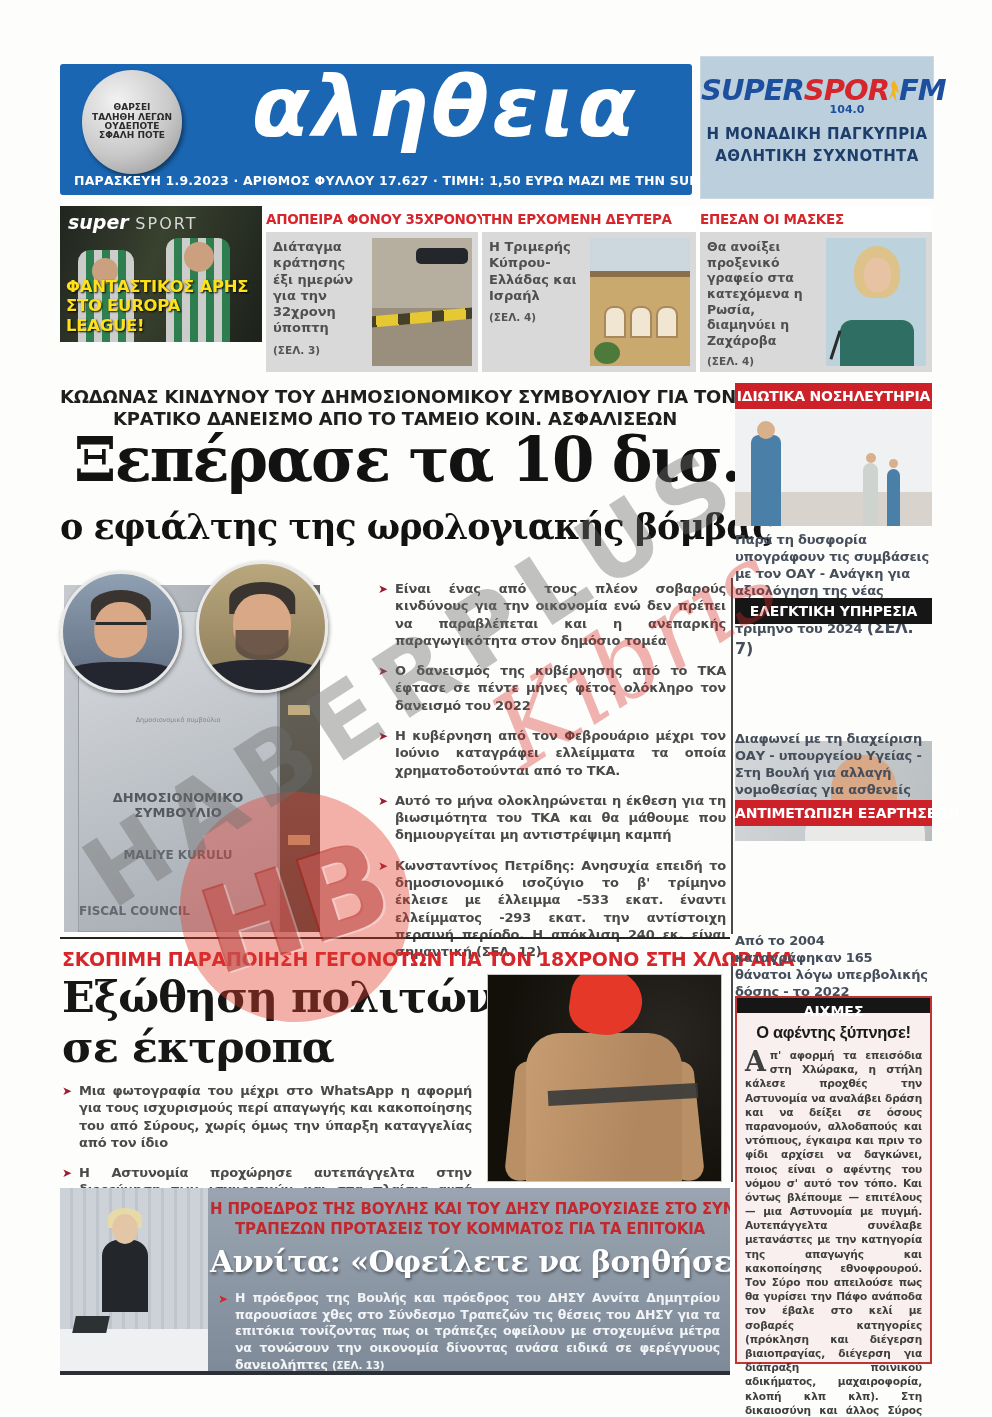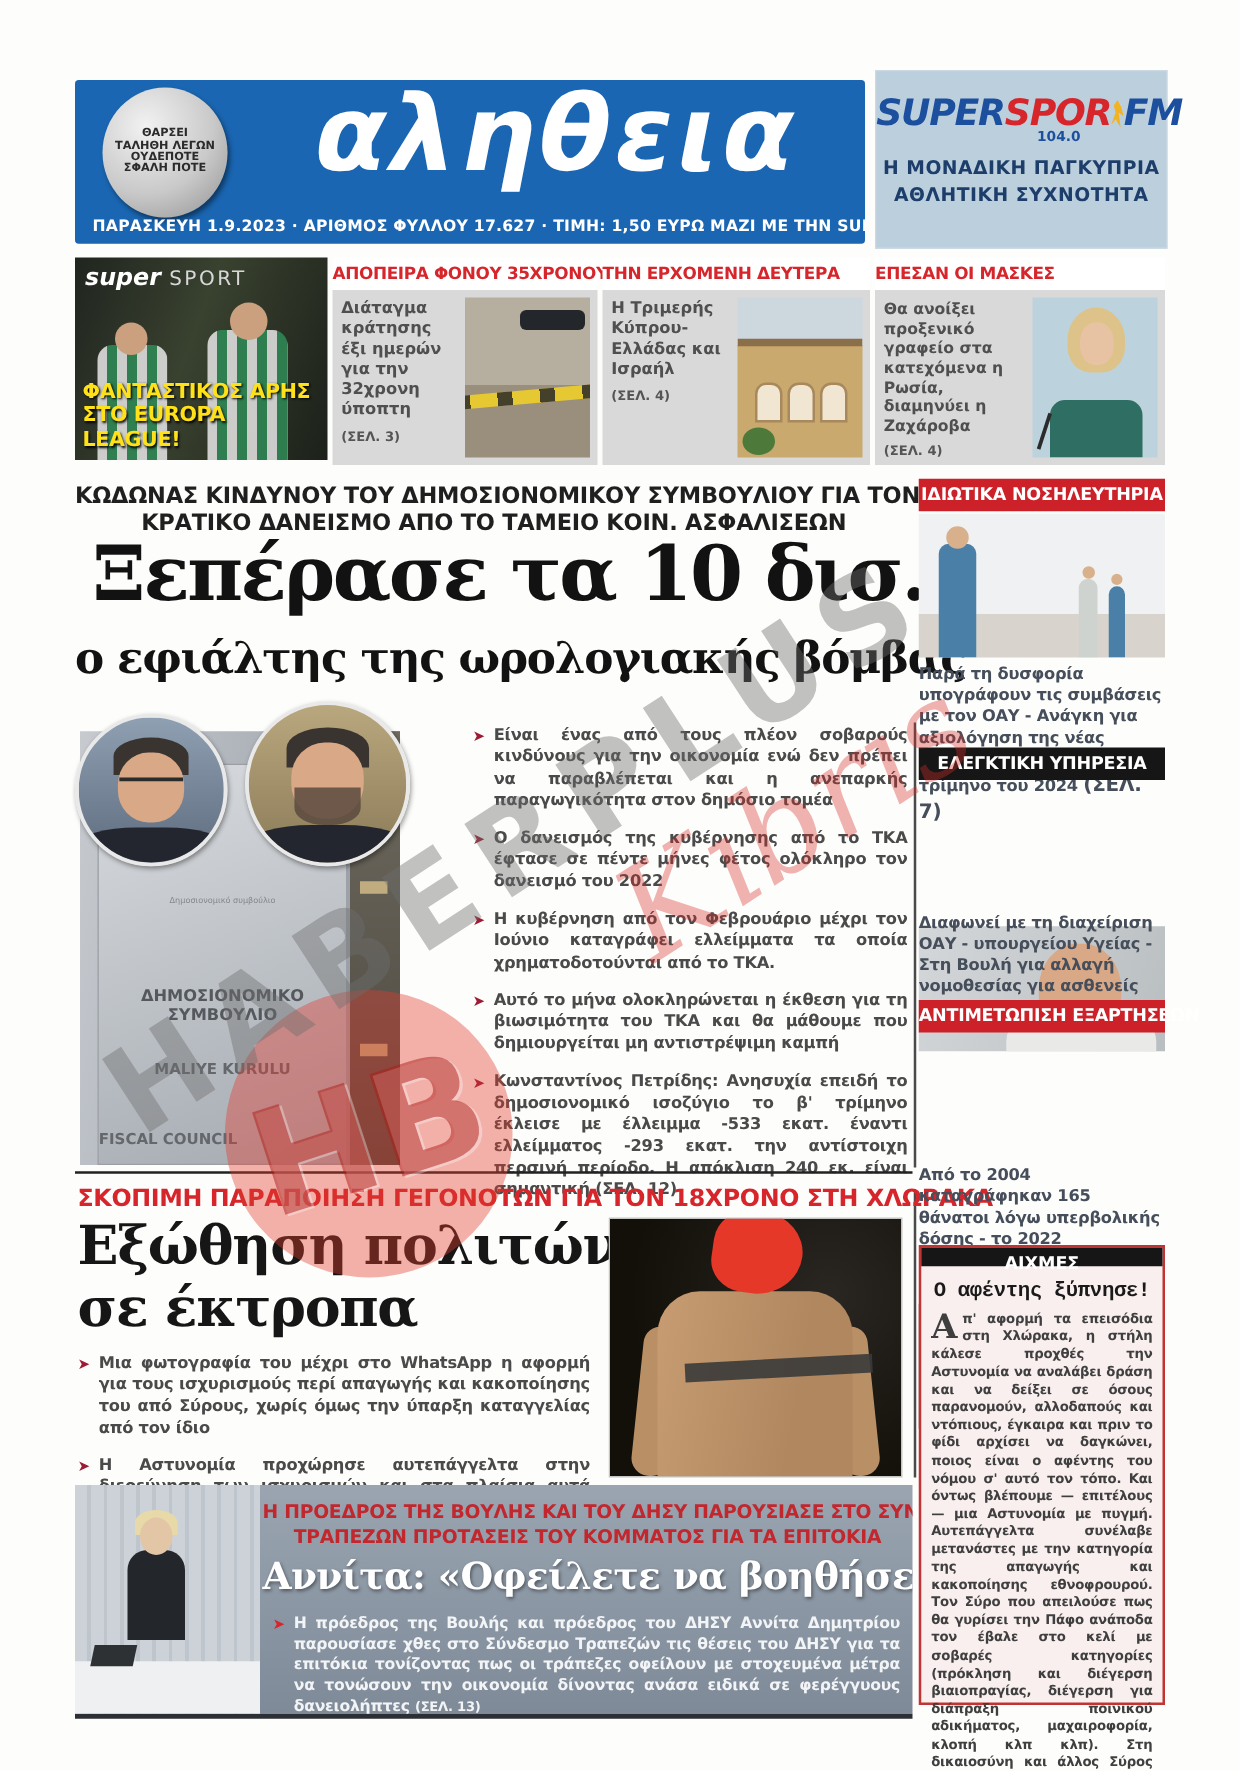--- a/index.html
+++ b/index.html
@@ -151,21 +151,21 @@
                  background:rgba(203,141,48,.9);border:2px solid rgba(255,255,255,.3);}
   .addict .syr{position:absolute;width:4px;height:66px;background:#cfd8dc;}
   .addict .cig{position:absolute;width:30px;height:5px;background:#efe9df;border-left:6px solid #c9803a;}
   .addict .pill{position:absolute;width:9px;height:9px;border-radius:50%;}
   .sb-caption{font-size:13px;font-weight:bold;color:#454e5a;line-height:1.32;letter-spacing:-.2px;}
   .sb-caption .pref{font-size:16px;}
   
   .opinion{left:735px;top:996px;width:197px;height:368px;border:2px solid #c03434;background:#f9efef;box-sizing:border-box;}
   .op-head{height:15px;line-height:27px;background:#161616;color:#fff;text-align:center;font-weight:bold;font-size:14px;}
   .op-title{text-align:center;font-weight:bold;font-size:16.5px;color:#1a1a1a;margin:10px 0 6px 0;
-            font-family:Liberation Mono, monospace;letter-spacing:-.3px;}
+            font-family:Liberation Sans, sans-serif;letter-spacing:-.3px;}
   .op-body{padding:0 8px;font-size:10.6px;font-weight:bold;color:#3f3f3f;line-height:1.34;text-align:justify;letter-spacing:-.2px;}
   .op-body .dropcap{float:left;font-size:27px;line-height:.9;padding:2px 4px 0 0;font-family:"DejaVu Serif",serif;}
   
   .wm{pointer-events:none;z-index:60;}
   .wm-badge{left:180px;top:792px;width:230px;height:230px;border-radius:50%;background:rgba(224,60,48,.40);
             display:flex;align-items:center;justify-content:center;transform:rotate(-18deg);}
   .wm-badge span{font-size:118px;font-weight:bold;color:rgba(173,28,22,.5);text-shadow:2px 2px 0 rgba(255,255,255,.35);}
   .wm-text{left:64px;top:836px;transform:rotate(-33deg);transform-origin:0 0;
            font-size:96px;font-weight:bold;color:rgba(110,110,110,.42);letter-spacing:13px;white-space:nowrap;}
   .wm-script{left:470px;top:690px;transform:rotate(-33deg);transform-origin:0 0;
@@ -189,21 +189,21 @@
     <div class="radio-logo">
       <span class="b">SUPER</span><span class="r">SPOR</span><span class="runner"></span><span class="b">FM</span>
     </div>
     <div class="radio-freq">104.0</div>
     <div class="radio-tag">
       <div>Η ΜΟΝΑΔΙΚΗ ΠΑΓΚΥΠΡΙΑ</div>
       <div>ΑΘΛΗΤΙΚΗ ΣΥΧΝΟΤΗΤΑ</div>
     </div>
   </div>
 
-  <div class="abs promo card" style="height:162px;">
+  <div class="abs promo card" style="height:136px;">
     <div class="player" style="left:18px;"></div>
     <div class="player" style="left:106px;width:64px;height:104px;"></div>
     <div class="head" style="left:32px;top:52px;"></div>
     <div class="head" style="left:124px;top:36px;width:30px;height:30px;"></div>
     <div class="wordmark">
       <span>super</span>
       <span class="lt">SPORT</span>
     </div>
     <div class="yellow">
       <div>ΦΑΝΤΑΣΤΙΚΟΣ ΑΡΗΣ</div>

